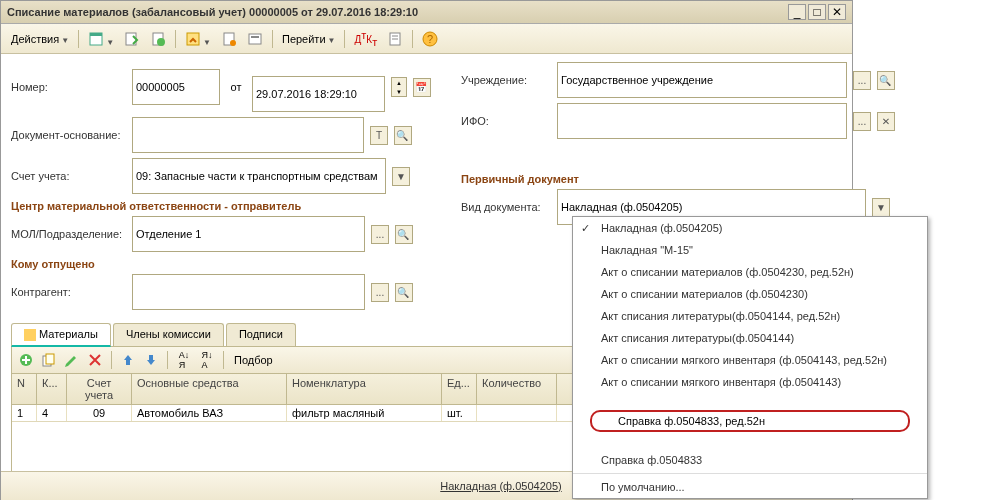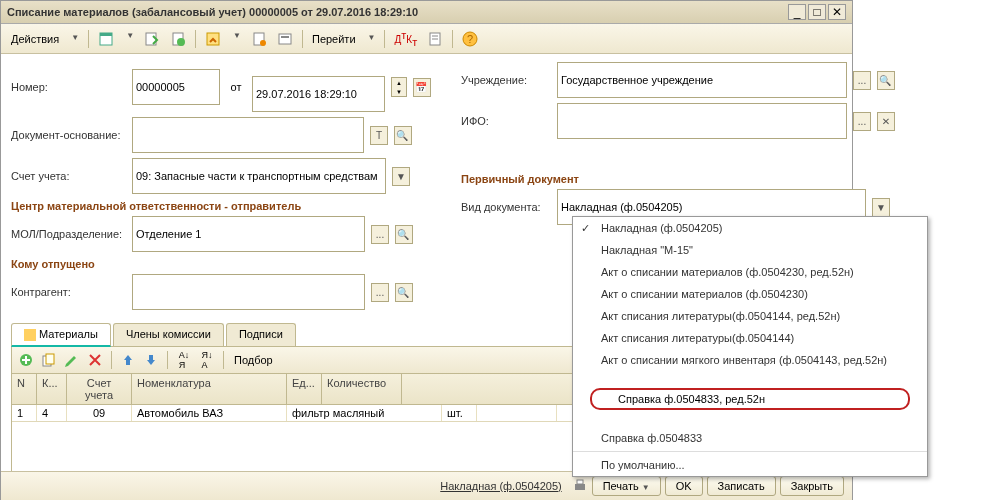--- a/index.html
+++ b/index.html
@@ -3,21 +3,21 @@
 <meta charset="utf-8">
 <style>
 * { box-sizing: border-box; margin: 0; padding: 0; font-family: Arial, sans-serif; font-size: 11px; }
 body { background: #fff; width: 984px; height: 500px; overflow: hidden; }
 .window { width: 853px; height: 500px; background: #fff; border: 1px solid #999; }
 .titlebar { background: linear-gradient(#e8e0c8, #d8cfb0); padding: 3px 6px; display: flex; align-items: center; justify-content: space-between; border-bottom: 1px solid #aaa; }
 .titlebar-text { font-weight: bold; color: #333; }
 .titlebar-btns { display: flex; gap: 2px; }
 .titlebar-btn { width: 18px; height: 16px; border: 1px solid #999; background: #f0ead8; display: flex; align-items: center; justify-content: center; cursor: pointer; font-size: 12px; }
 .toolbar { background: linear-gradient(#faf6e8, #efe8d0); padding: 3px 6px; display: flex; align-items: center; gap: 2px; border-bottom: 1px solid #c8c0a0; }
-.tb-btn { padding: 2px 4px; display: flex; align-items: flex-start; gap: 12px; cursor: pointer; border-radius: 2px; }
+.tb-btn { padding: 2px 4px; display: flex; align-items: flex-end; gap: 2px; cursor: pointer; border-radius: 2px; }
 .tb-sep { width: 1px; height: 18px; background: #c0b890; margin: 0 3px; }
 .icon16 { width: 16px; height: 16px; display: inline-block; }
 .dd-arrow { font-size: 8px; color: #555; }
 .content { padding: 8px 10px; }
 .row { display: flex; align-items: center; margin-bottom: 5px; gap: 6px; }
 .lbl { width: 115px; color: #333; }
 .lbl-sm { width: 20px; text-align: center; }
 input[type=text], select { border: 1px solid #b0a880; background: #fff; padding: 17px 3px; height: 19px; }
 .fld-num { width: 88px; }
 .fld-date { width: 133px; margin-top: 14px; }
@@ -254,20 +254,21 @@
           <span style="font-size:9px">Я↓<br>A</span>
         </div>
       <div class="tb-sep"></div>
       <div class="tb-btn">Подбор</div>
     </div>
     <div class="grid">
       <div class="grid-head">
         <div class="gh-cell c-n">N</div>
         <div class="gh-cell c-k">К...</div>
         <div class="gh-cell c-acc">Счет учета</div>
+        <div class="gh-cell c-os">Основные средства</div>
         <div class="gh-cell c-nom">Номенклатура</div>
         <div class="gh-cell c-ed">Ед...</div>
         <div class="gh-cell c-qty">Количество</div>
       </div>
       <div class="grid-body">
         <div class="grid-row">
           <div class="gr-cell c-n">1</div>
           <div class="gr-cell c-k">4</div>
           <div class="gr-cell c-acc">09</div>
           <div class="gr-cell c-os">Автомобиль ВАЗ</div>
@@ -305,17 +306,18 @@
 </div>
 
 <div class="popup-menu">
   <div class="menu-item menu-check">Накладная (ф.0504205)</div>
   <div class="menu-item">Накладная "М-15"</div>
   <div class="menu-item">Акт о списании материалов (ф.0504230, ред.52н)</div>
   <div class="menu-item">Акт о списании материалов (ф.0504230)</div>
   <div class="menu-item">Акт списания литературы(ф.0504144, ред.52н)</div>
   <div class="menu-item">Акт списания литературы(ф.0504144)</div>
   <div class="menu-item">Акт о списании мягкого инвентаря (ф.0504143, ред.52н)</div>
+  <div class="menu-item">Акт о списании мягкого инвентаря (ф.0504143)</div>
   <div class="menu-highlight">Справка ф.0504833, ред.52н</div>
   <div class="menu-item">Справка ф.0504833</div>
   <div class="menu-sep"></div>
   <div class="menu-item">По умолчанию...</div>
 </div>
 
 </body></html>

